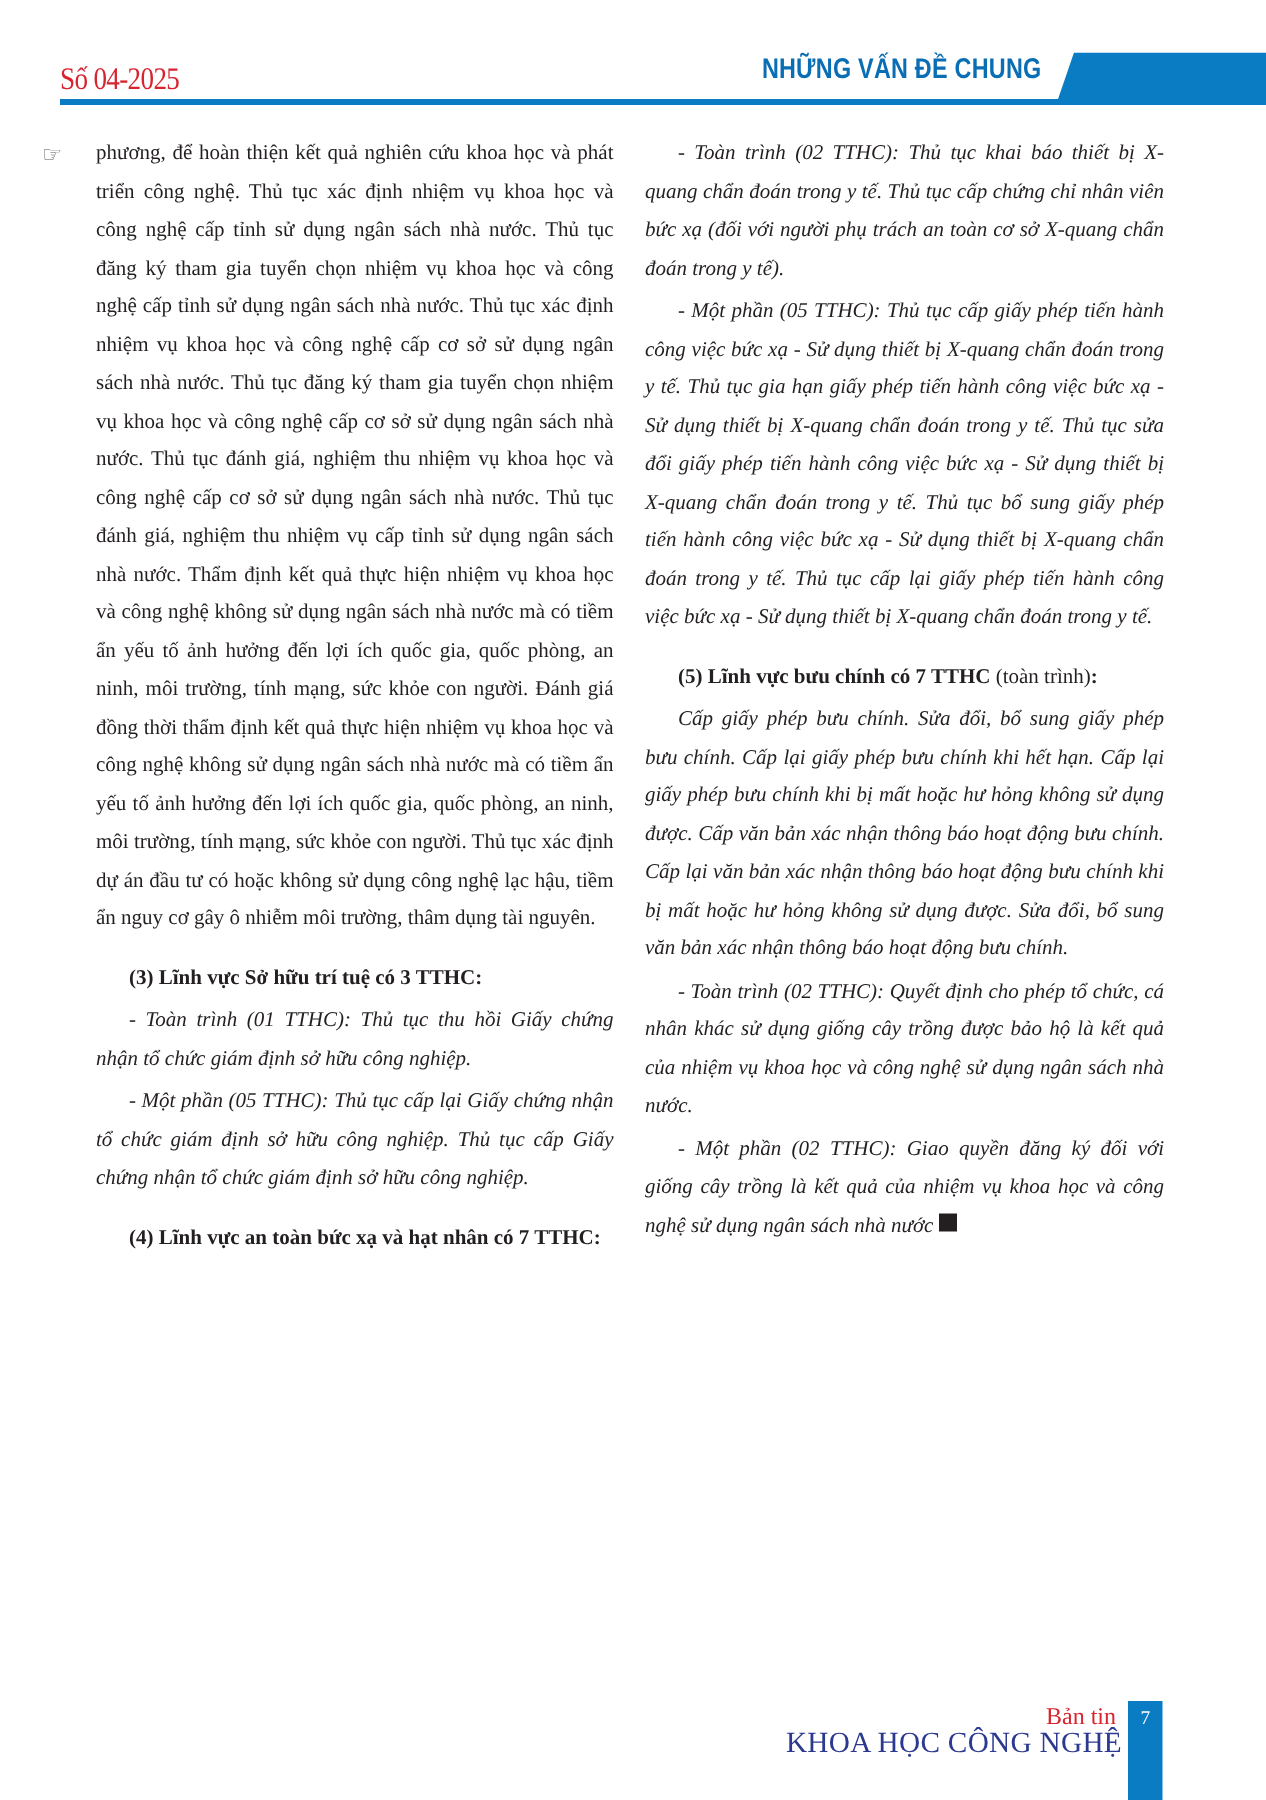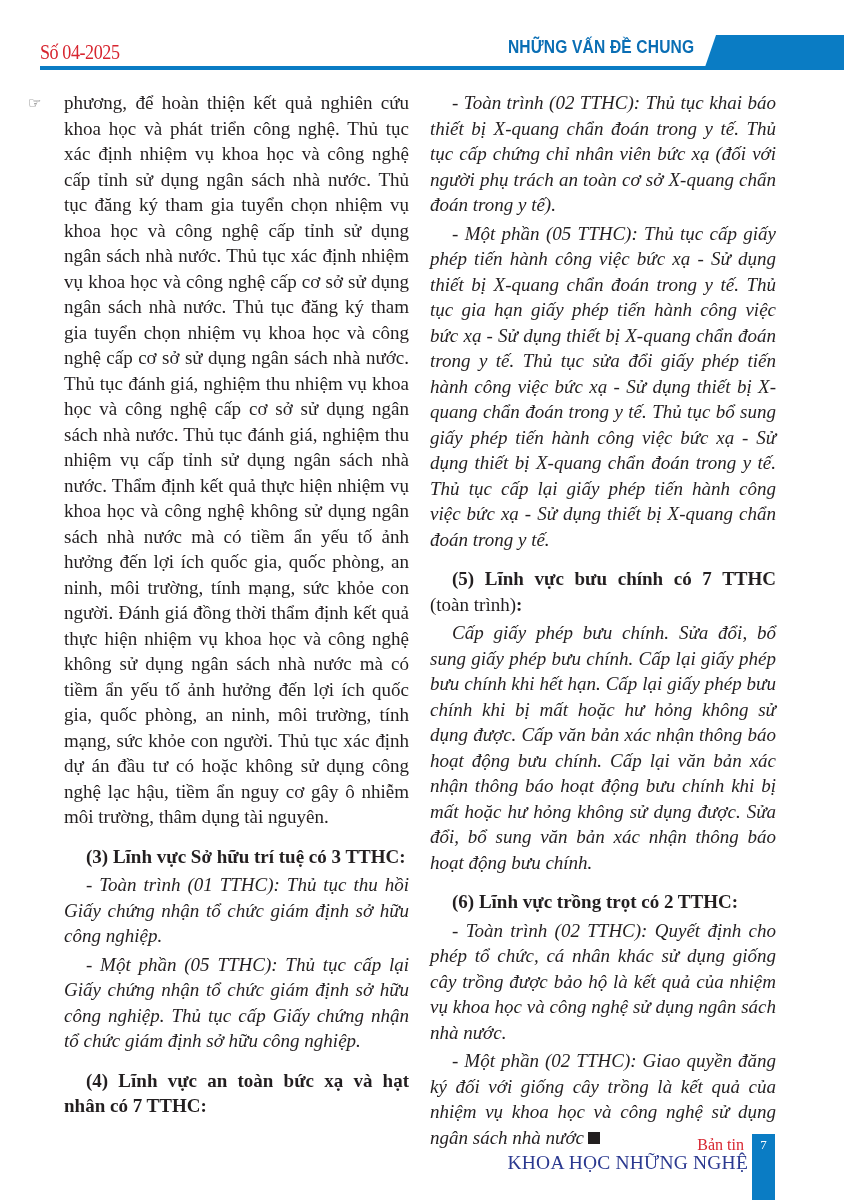--- a/index.html
+++ b/index.html
@@ -9,21 +9,21 @@
   
   .issue { position: absolute; left: 40px; top: 40px; font-size: 21px; color: #d7252f;
            letter-spacing: -0.5px; transform: scaleX(0.86); transform-origin: left; }
   .section-title { position: absolute; right: 150px; top: 36px; font-family: "Liberation Sans", "DejaVu Sans", sans-serif;
            font-weight: bold; font-size: 19px; color: #0a6eb4; transform: scaleX(0.82); transform-origin: right;
            letter-spacing: 0.2px; }
   .header-rule { position: absolute; left: 40px; right: 0; top: 66px; height: 4px; background: #0a7cc4; }
   .header-band { position: absolute; left: 0; right: 0; top: 35px; height: 35px; pointer-events: none; }
 
   
-  .col { position: absolute; top: 90px; font-size: 19px; line-height: 25.5px; text-align: justify; }
+  .col { position: absolute; top: 90px; font-size: 14px; line-height: 25.5px; text-align: justify; }
   .col-left { left: 64px; width: 345px; }
   .col-right { left: 430px; width: 346px; }
   .col p { margin: 0 0 3px 0; }
   .col p.indent { text-indent: 22px; font-style: italic; }
   .col p.heading { font-weight: bold; text-indent: 22px; margin-top: 14px; }
   .continue-icon { position: absolute; left: 28px; top: 94px; font-size: 15px; color: #555; }
 
   .end-mark { display: inline-block; width: 12px; height: 12px; background: #231f20; vertical-align: 0px; margin-left: 4px; }
 
   
@@ -50,21 +50,20 @@
   <p class="indent">- Toàn trình (01 TTHC): Thủ tục thu hồi Giấy chứng nhận tổ chức giám định sở hữu công nghiệp.</p>
   <p class="indent">- Một phần (05 TTHC): Thủ tục cấp lại Giấy chứng nhận tổ chức giám định sở hữu công nghiệp. Thủ tục cấp Giấy chứng nhận tổ chức giám định sở hữu công nghiệp.</p>
   <p class="heading">(4) Lĩnh vực an toàn bức xạ và hạt nhân có 7 TTHC:</p>
 </div>
 
 <div class="col col-right">
   <p class="indent">- Toàn trình (02 TTHC): Thủ tục khai báo thiết bị X-quang chẩn đoán trong y tế. Thủ tục cấp chứng chỉ nhân viên bức xạ (đối với người phụ trách an toàn cơ sở X-quang chẩn đoán trong y tế).</p>
   <p class="indent">- Một phần (05 TTHC): Thủ tục cấp giấy phép tiến hành công việc bức xạ - Sử dụng thiết bị X-quang chẩn đoán trong y tế. Thủ tục gia hạn giấy phép tiến hành công việc bức xạ - Sử dụng thiết bị X-quang chẩn đoán trong y tế. Thủ tục sửa đổi giấy phép tiến hành công việc bức xạ - Sử dụng thiết bị X-quang chẩn đoán trong y tế. Thủ tục bổ sung giấy phép tiến hành công việc bức xạ - Sử dụng thiết bị X-quang chẩn đoán trong y tế. Thủ tục cấp lại giấy phép tiến hành công việc bức xạ - Sử dụng thiết bị X-quang chẩn đoán trong y tế.</p>
   <p class="heading"><span>(5) Lĩnh vực bưu chính có 7 TTHC</span><span style="font-weight:normal"> (toàn trình)</span><span>:</span></p>
   <p class="indent">Cấp giấy phép bưu chính. Sửa đổi, bổ sung giấy phép bưu chính. Cấp lại giấy phép bưu chính khi hết hạn. Cấp lại giấy phép bưu chính khi bị mất hoặc hư hỏng không sử dụng được. Cấp văn bản xác nhận thông báo hoạt động bưu chính. Cấp lại văn bản xác nhận thông báo hoạt động bưu chính khi bị mất hoặc hư hỏng không sử dụng được. Sửa đổi, bổ sung văn bản xác nhận thông báo hoạt động bưu chính.</p>
-  <p class="heading">(6) Lĩnh vực trồng trọt có 2 TTHC:</p>
   <p class="indent">- Toàn trình (02 TTHC): Quyết định cho phép tổ chức, cá nhân khác sử dụng giống cây trồng được bảo hộ là kết quả của nhiệm vụ khoa học và công nghệ sử dụng ngân sách nhà nước.</p>
   <p class="indent"><span>- Một phần (02 TTHC): Giao quyền đăng ký đối với giống cây trồng là kết quả của nhiệm vụ khoa học và công nghệ sử dụng ngân sách nhà nước</span><span class="end-mark"></span></p>
 </div>
 
 <div class="footer-label">Bản tin</div>
-<div class="footer-title">KHOA HỌC NHỮNG NGHỆ</div>
+<div class="footer-title">KHOA HỌC CÔNG NGHỆ</div>
 <div class="page-bar"></div>
 <div class="page-num">7</div>
 
 </body></html>

